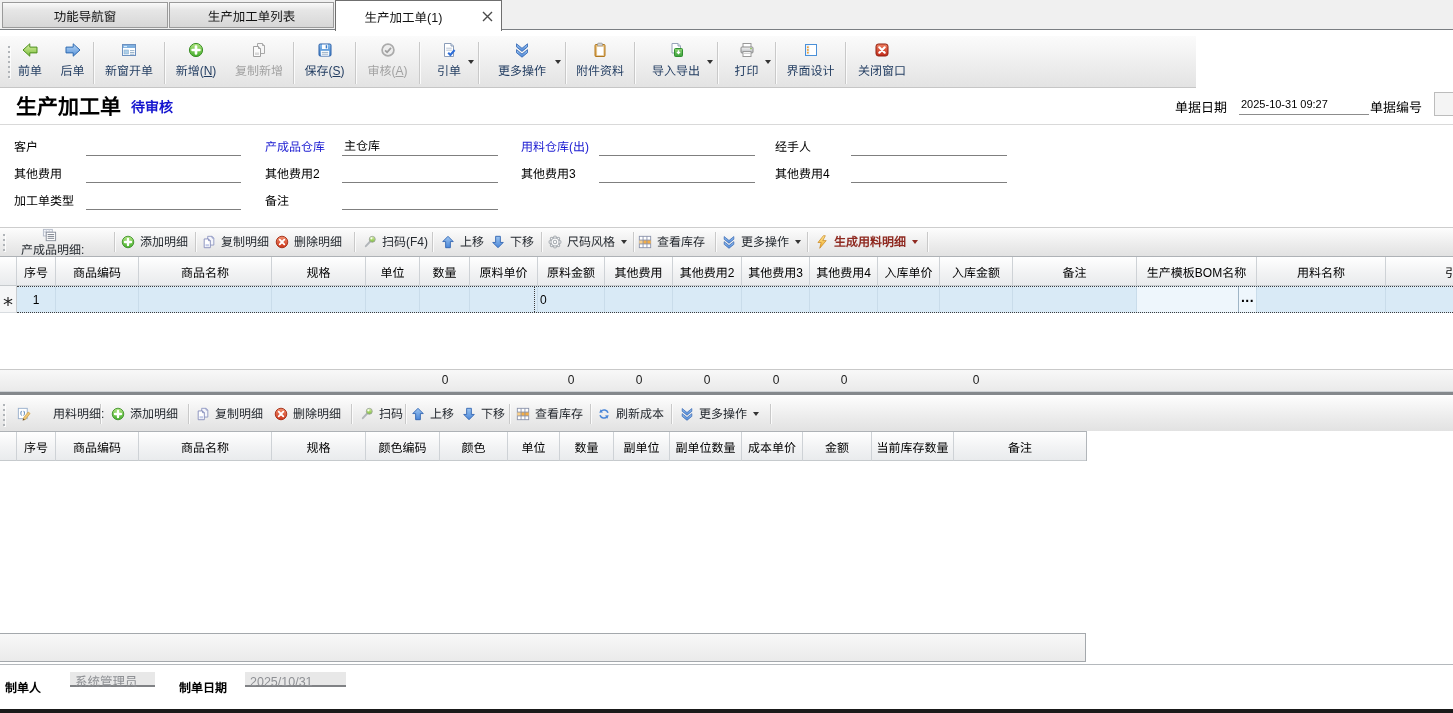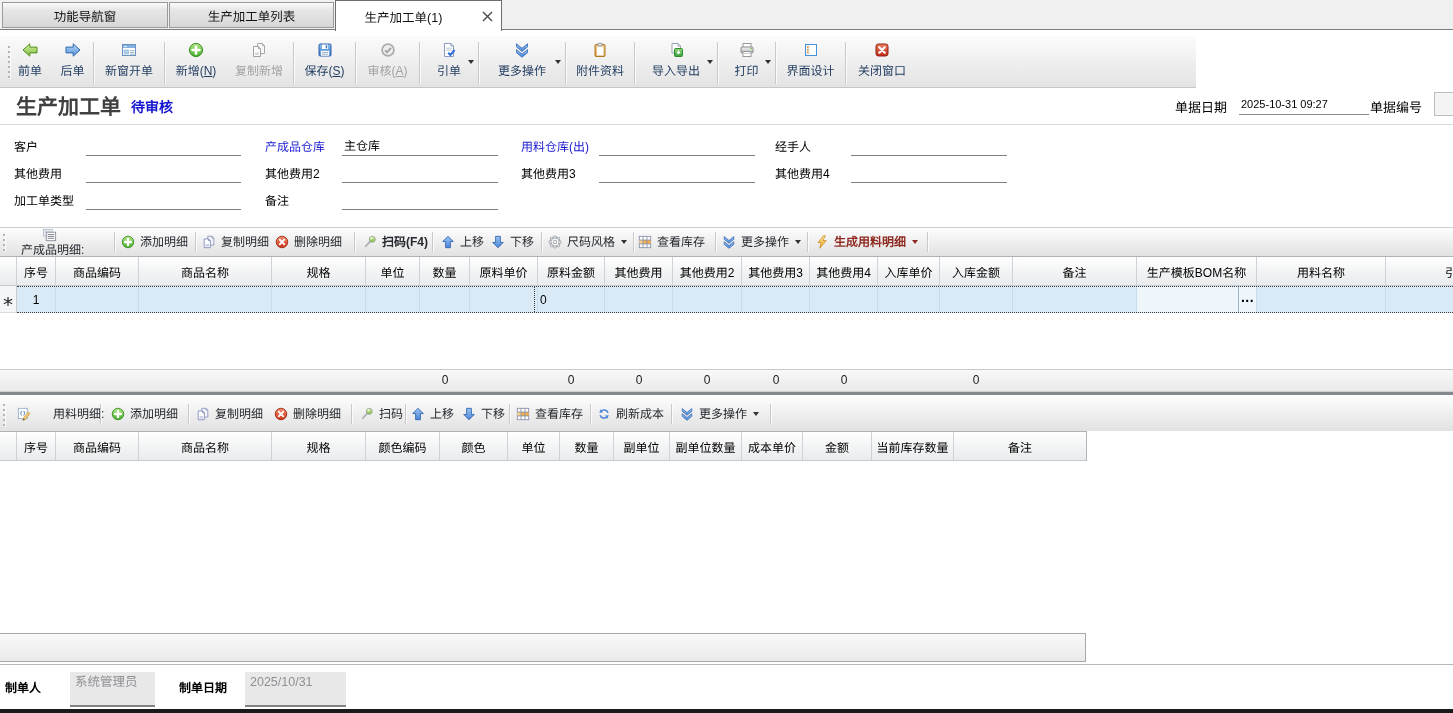--- a/index.html
+++ b/index.html
@@ -22,21 +22,21 @@
   .tb .ictop{margin-top:6px;height:16px;}
   .tb .lbl{margin-top:6px;font-size:12px;color:#1f3a5f;line-height:14px;}
   .tb.disabled .lbl{color:#a2a2a2;}
   .tb .lbl u{text-decoration:underline;}
   .vsep{position:absolute;top:6px;height:42px;width:1px;background:#c9c9c9;box-shadow:1px 0 0 #fbfbfb;}
   .dd{position:absolute;width:0;height:0;border-left:3.5px solid transparent;border-right:3.5px solid transparent;border-top:4px solid #333;}
   .tb .dd{right:3px;top:24px;}
   .grip{position:absolute;width:2px;background:repeating-linear-gradient(180deg,#b0b4b8 0 2px,rgba(0,0,0,0) 2px 5px);box-shadow:1px 1px 0 rgba(255,255,255,.8);}
 
   
-  .doctitle{position:absolute;left:16px;top:90px;font-family:"Liberation Serif",serif;font-weight:bold;font-size:21px;color:#404040;letter-spacing:0;}
+  .doctitle{position:absolute;left:16px;top:90px;font-family:"Liberation Serif",serif;font-weight:bold;font-size:21px;color:#000000;letter-spacing:0;}
   .docstatus{position:absolute;left:131px;top:96px;font-size:14px;font-weight:bold;color:#1414cf;}
   .hline{position:absolute;left:0;width:1453px;height:1px;background:#d9d9d9;}
   .lab13{position:absolute;font-size:13px;color:#000;}
   .dateval{position:absolute;left:1239px;top:94px;width:130px;height:21px;border-bottom:1px solid #8c8c8c;font-size:11px;line-height:21px;padding-left:2px;box-sizing:border-box;}
   .nobox{position:absolute;left:1434px;top:92px;width:26px;height:24px;background:#f4f4f4;border:1px solid #bcbcbc;box-sizing:border-box;}
 
   
   .flabel{position:absolute;font-size:12px;color:#000;line-height:14px;}
   .flabel.accent{color:#1b1bd1;}
   .fline{position:absolute;height:1px;background:#7f7f7f;}
@@ -66,21 +66,21 @@
   .rcell.bom{background:#eef6fc;position:relative;}
   .bombtn{position:absolute;right:0;top:0;bottom:0;width:17px;border-left:1px solid #9fb5c6;display:flex;align-items:center;justify-content:center;}
   .bombtn b{font-size:14px;line-height:6px;letter-spacing:0.5px;color:#000;margin-top:-6px;}
   .dotv{position:absolute;width:1px;border-left:1px dotted #3c3c3c;}
   .totals{position:absolute;left:0;box-sizing:border-box;background:linear-gradient(180deg,#f8f8f8,#eaeaea);border-top:1px solid #c9c9c9;}
   .totals span{position:absolute;transform:translateX(-50%);font-size:12px;color:#1a1a1a;}
   .gridbottom{position:absolute;left:0;width:1453px;height:3px;background:#84888c;border-top:1px solid #cdd1d5;box-sizing:content-box;}
 
   
   .ftlabel{position:absolute;font-size:12px;color:#000;font-weight:bold;}
-  .ftinput{position:absolute;height:35px;box-sizing:border-box;background:#e8e8e8;border:none;border-bottom:2px solid #808285;
+  .ftinput{position:absolute;height:15px;box-sizing:border-box;background:#e8e8e8;border:none;border-bottom:2px solid #808285;
            font-size:12.5px;color:#8e9094;line-height:20px;padding-left:5px;}
   .blackbar{position:absolute;left:0;top:709px;width:1453px;height:4px;background:#1a1a1a;}
 </style>
 </head>
 <body>
 
 <svg width="0" height="0" style="position:absolute" aria-hidden="true">
   <defs>
     <linearGradient id="grnA" x1="0" y1="0" x2="0" y2="1">
         <stop offset="0" stop-color="#d9f0a4"></stop>
@@ -465,21 +465,21 @@
     </div>
     <div class="gitem" style="left:275px;">
       <span class="gic">
           <svg width="14" height="14">
             <use href="#sym-delete"></use>
           </svg>
         </span>
       <span class="glbl" data-bind="grid1.buttons.2.label">删除明细</span>
     </div>
     <div class="gvsep" style="left:354px;top:4px;height:20px;"></div>
-    <div class="gitem" style="left:363px;font-weight:bold;">
+    <div class="gitem" style="left:363px;">
       <span class="gic">
           <svg width="14" height="14">
             <use href="#sym-scan"></use>
           </svg>
         </span>
       <span class="glbl" data-bind="grid1.buttons.3.label">扫码(F4)</span>
     </div>
     <div class="gvsep" style="left:432px;top:4px;height:20px;"></div>
     <div class="gitem" style="left:441px;">
       <span class="gic">

